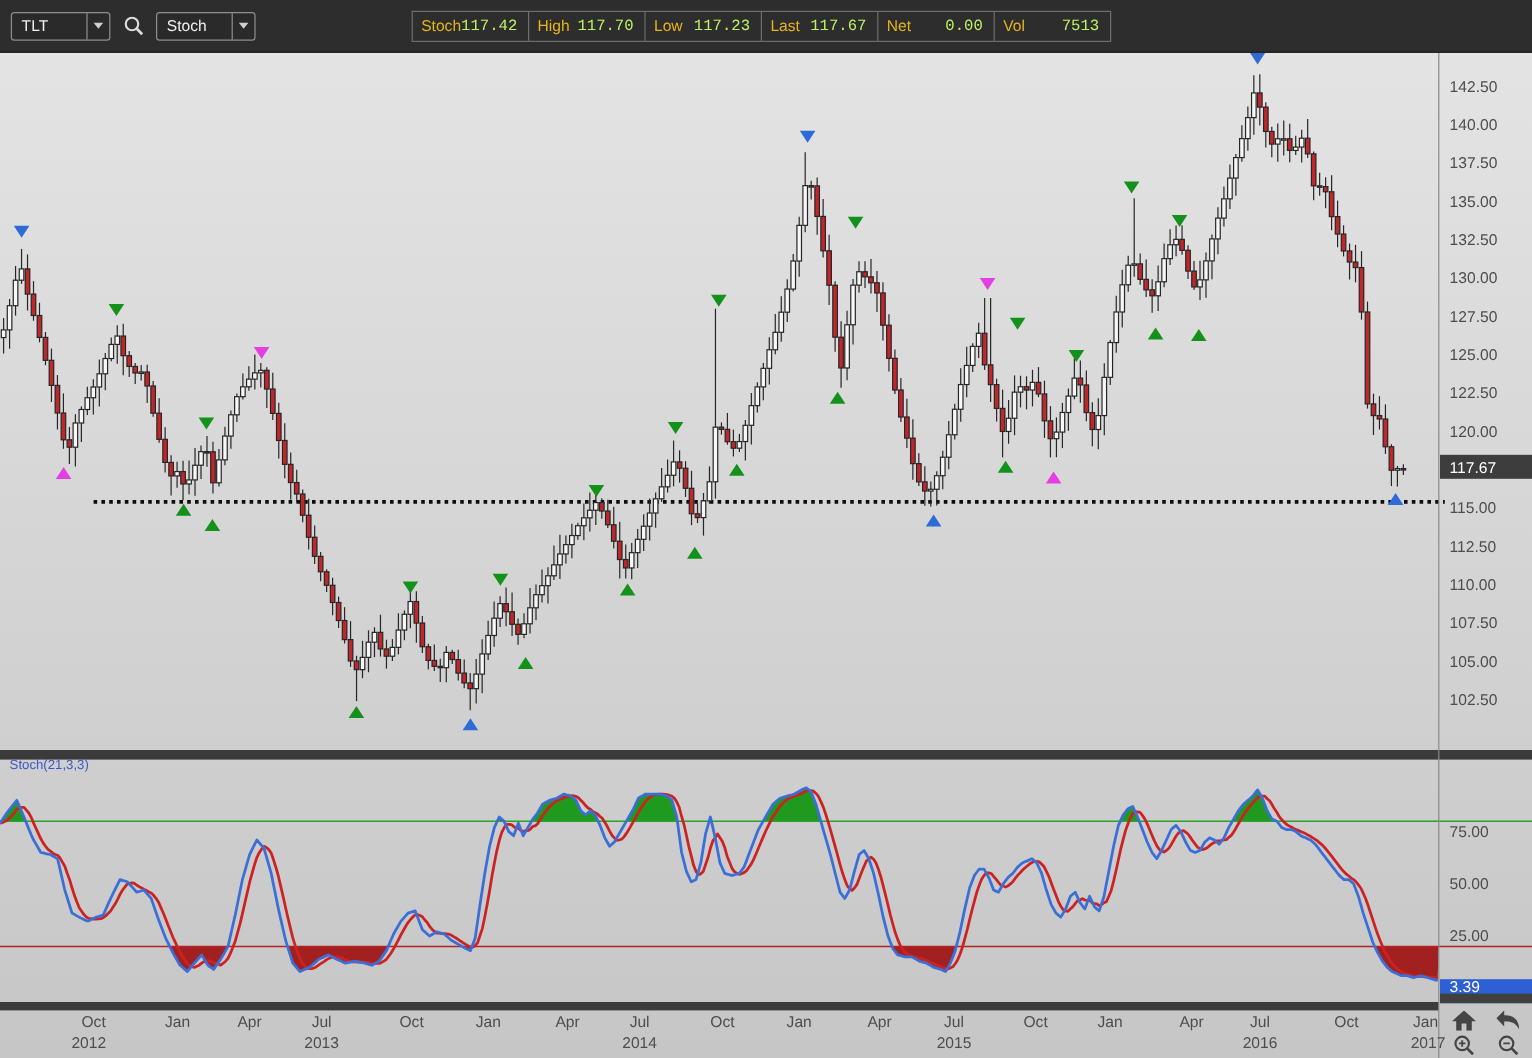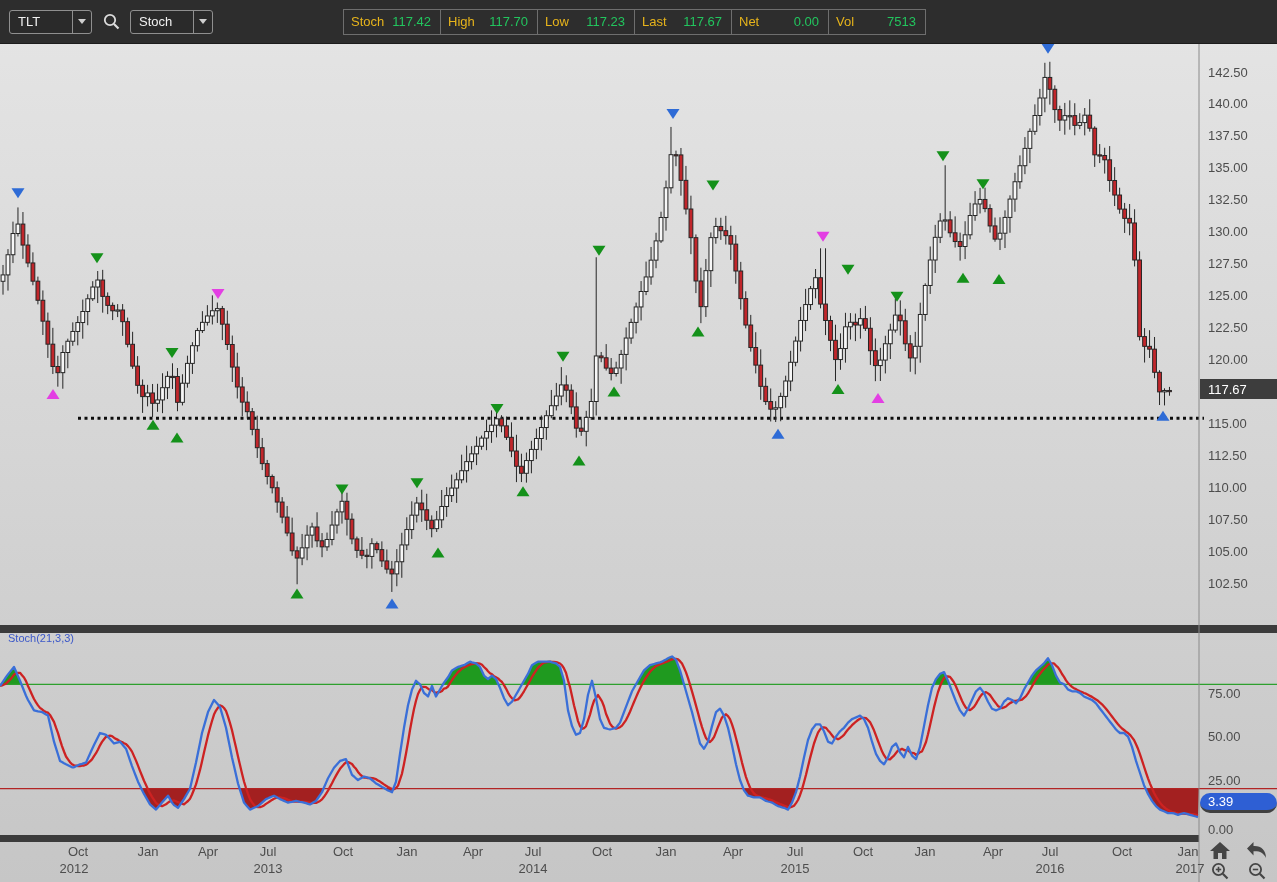--- a/index.html
+++ b/index.html
@@ -16,28 +16,28 @@
   .dd-btn{width:18px;height:100%;border-left:1px solid #8f8f8f;display:flex;align-items:center;
     justify-content:center;cursor:pointer;}
   .dd-arrow{width:0;height:0;border-left:4px solid transparent;border-right:4px solid transparent;
     border-top:5px solid #cfcfcf;}
   .search-btn{background:none;border:none;margin-left:10px;padding:0;cursor:pointer;display:flex;}
   .quotes{display:flex;margin-left:130px;height:24px;border:1px solid #6e6e6e;}
   .qbox{display:flex;align-items:center;justify-content:space-between;width:96px;
     border-right:1px solid #6e6e6e;font-size:13px;}
   .qbox:last-child{border-right:none;text-align:right;}
   .ql{color:#e7b41b;padding-left:7px;}
-  .qv{color:#22c55e;padding-right:9px;}
+  .qv{color:#bef264;padding-right:9px;font-family:Liberation Mono, monospace;}
 
   
   .stoch-label{position:absolute;left:8px;top:632px;color:#3c58c8;font-size:11px;z-index:4;}
   .badge{position:absolute;left:1200px;width:77px;height:20px;font-size:13px;color:#ffffff;
     display:flex;align-items:center;padding-left:8px;box-sizing:border-box;z-index:4;}
   .last-badge{top:379px;background:#3d3d3d;}
-  .stoch-badge{top:793px;background:#2e5fd4;border-bottom:3px solid #404040;border-radius:10px;}
+  .stoch-badge{top:816px;background:#2e5fd4;border-bottom:8px solid #404040;}
 
   .nav-icons{position:absolute;right:5px;bottom:1px;width:64px;display:grid;
     grid-template-columns:1fr 1fr;grid-gap:1px 10px;z-index:6;}
   .nav-btn{background:none;border:none;padding:0;margin:0;cursor:pointer;width:24px;height:20px;
     display:flex;align-items:center;justify-content:center;}
 </style>
 </head>
 <body>
 
 <div id="stage">

